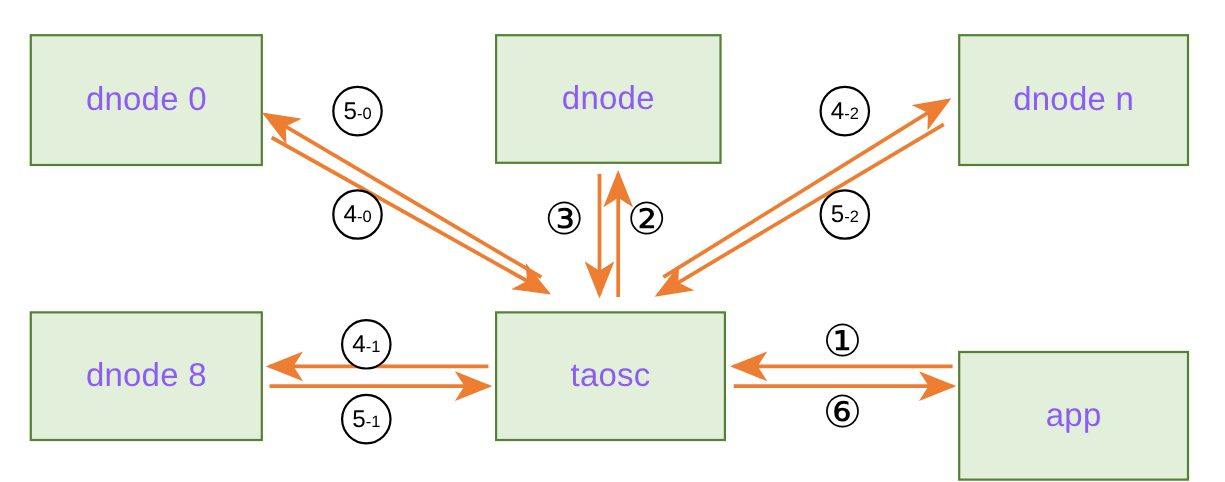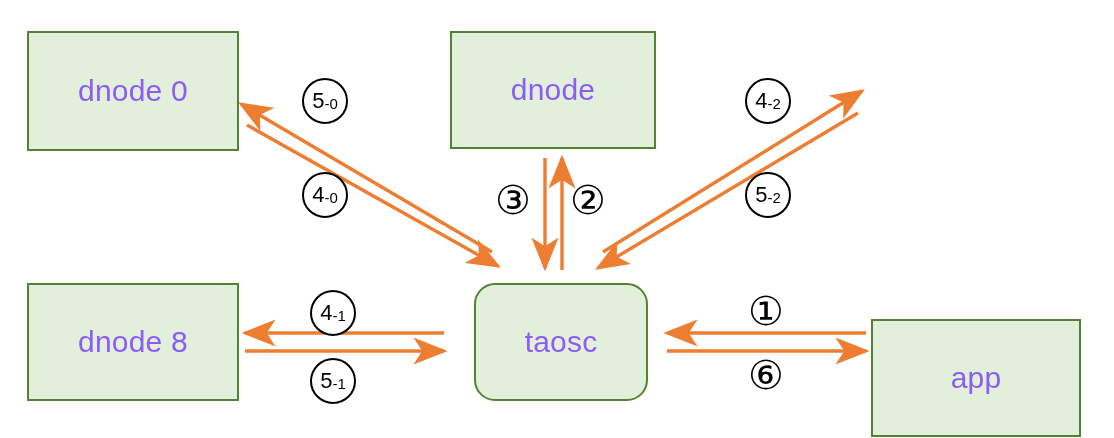--- a/index.html
+++ b/index.html
@@ -108,26 +108,29 @@
   </svg>
 
   <div class="node-box" style="left:27px; top:31px; width:212px; height:120px;">
     <span class="node-label">dnode 0</span>
   </div>
 
   <div class="node-box" style="left:450px; top:31px; width:206px; height:118px;">
     <span class="node-label">dnode</span>
   </div>
 
+  <div class="node-box" style="left:871px; top:31px; width:210px; height:120px;">
+    <span class="node-label">dnode n</span>
+  </div>
 
   <div class="node-box" style="left:27px; top:283px; width:212px; height:118px;">
     <span class="node-label">dnode 8</span>
   </div>
 
-  <div class="node-box" style="left:474px; top:283px; width:174px; height:118px;border-radius:21px;">
+  <div class="node-box" style="left:450px; top:283px; width:210px; height:118px;">
     <span class="node-label">taosc</span>
   </div>
 
   <div class="node-box" style="left:871px; top:283px; width:210px; height:118px;margin-top:36px;">
     <span class="node-label">app</span>
   </div>
 
   <div class="badge" style="left:302px; top:78px;">
     <span class="main">5</span>
       <span class="sub">-0</span>

